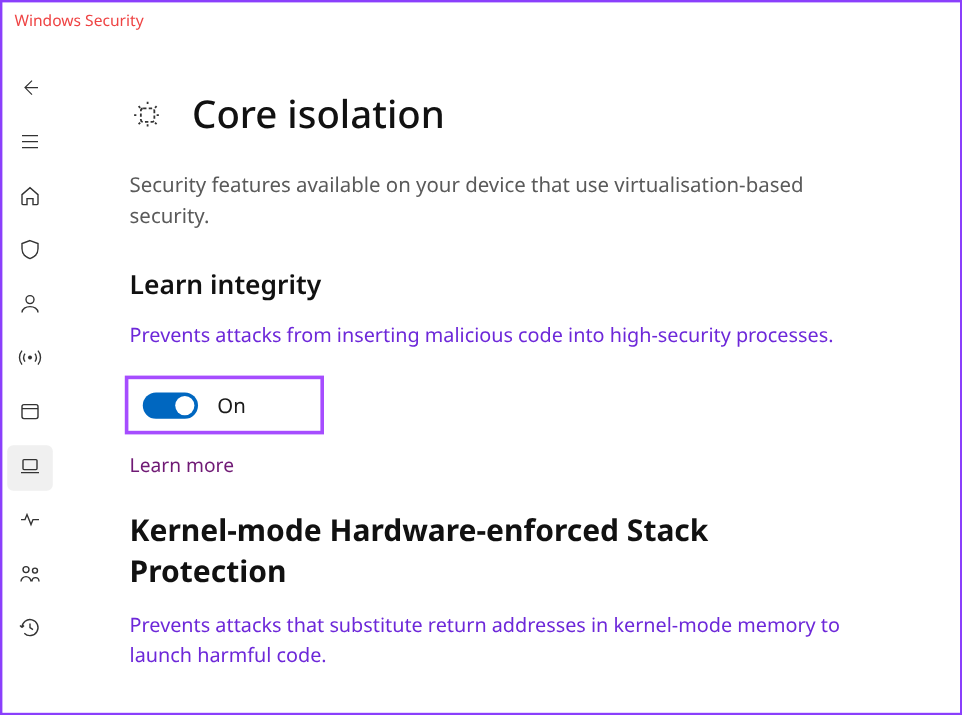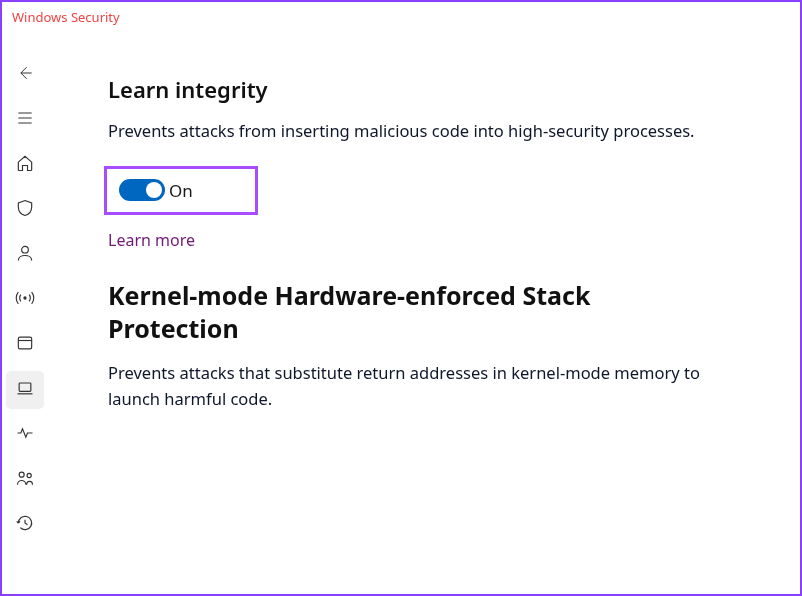--- a/index.html
+++ b/index.html
@@ -75,36 +75,36 @@
     max-width: 620px;
   }
   h2.section-title {
     font-size: 22px;
     font-weight: 600;
     color: #111;
     margin-bottom: 14px;
   }
   .section-desc {
     font-size: 16.5px;
-    color: #0f172a;
+    color: #6d28d9;
     line-height: 1.55;
     margin-bottom: 22px;
     max-width: 620px;
   }
   .toggle-area {
     display: inline-block;
     border: 3px solid #a64dff;
     padding: 10px 62px 10px 12px;
     margin-left: -4px;
     margin-bottom: 10px;
   }
   .toggle-row {
     display: flex;
     align-items: center;
-    gap: 4px;
+    gap: 16px;
   }
   .toggle {
     width: 46px;
     height: 22px;
     background: #0067c0;
     border-radius: 12px;
     position: relative;
   }
   .toggle .knob {
     position: absolute;
@@ -236,21 +236,31 @@
         <svg viewBox="0 0 24 24">
             <path d="M4 12a8 8 0 1 1 2.3 5.6M4 12l-2-2m2 2l2-2M12 8v4l3 2"></path>
           </svg>
       </span>
     </div>
 
   </nav>
 
   <main class="content">
 
-
+    <div class="page-header">
+      <div class="page-icon">
+        <svg viewBox="0 0 32 32" fill="none" stroke="#333" stroke-width="1.6">
+          <rect x="10" y="10" width="12" height="12" rx="2" stroke-dasharray="3 2"></rect>
+          <path d="M16 4v4M16 24v4M4 16h4M24 16h4M8 8l3 3M24 8l-3 3M8 24l3-3M24 24l-3-3" stroke-dasharray="2 2"></path>
+        </svg>
+      </div>
+      <h1 class="page-title">Core isolation</h1>
+    </div>
+
+    <p class="page-desc">Security features available on your device that use virtualisation-based security.</p>
 
     <h2 class="section-title">Learn integrity</h2>
     <p class="section-desc">Prevents attacks from inserting malicious code into high-security processes.</p>
 
     <div class="toggle-area">
       <div class="toggle-row">
         <div class="toggle">
           <div class="knob"></div>
         </div>
         <span class="toggle-label">On</span>

